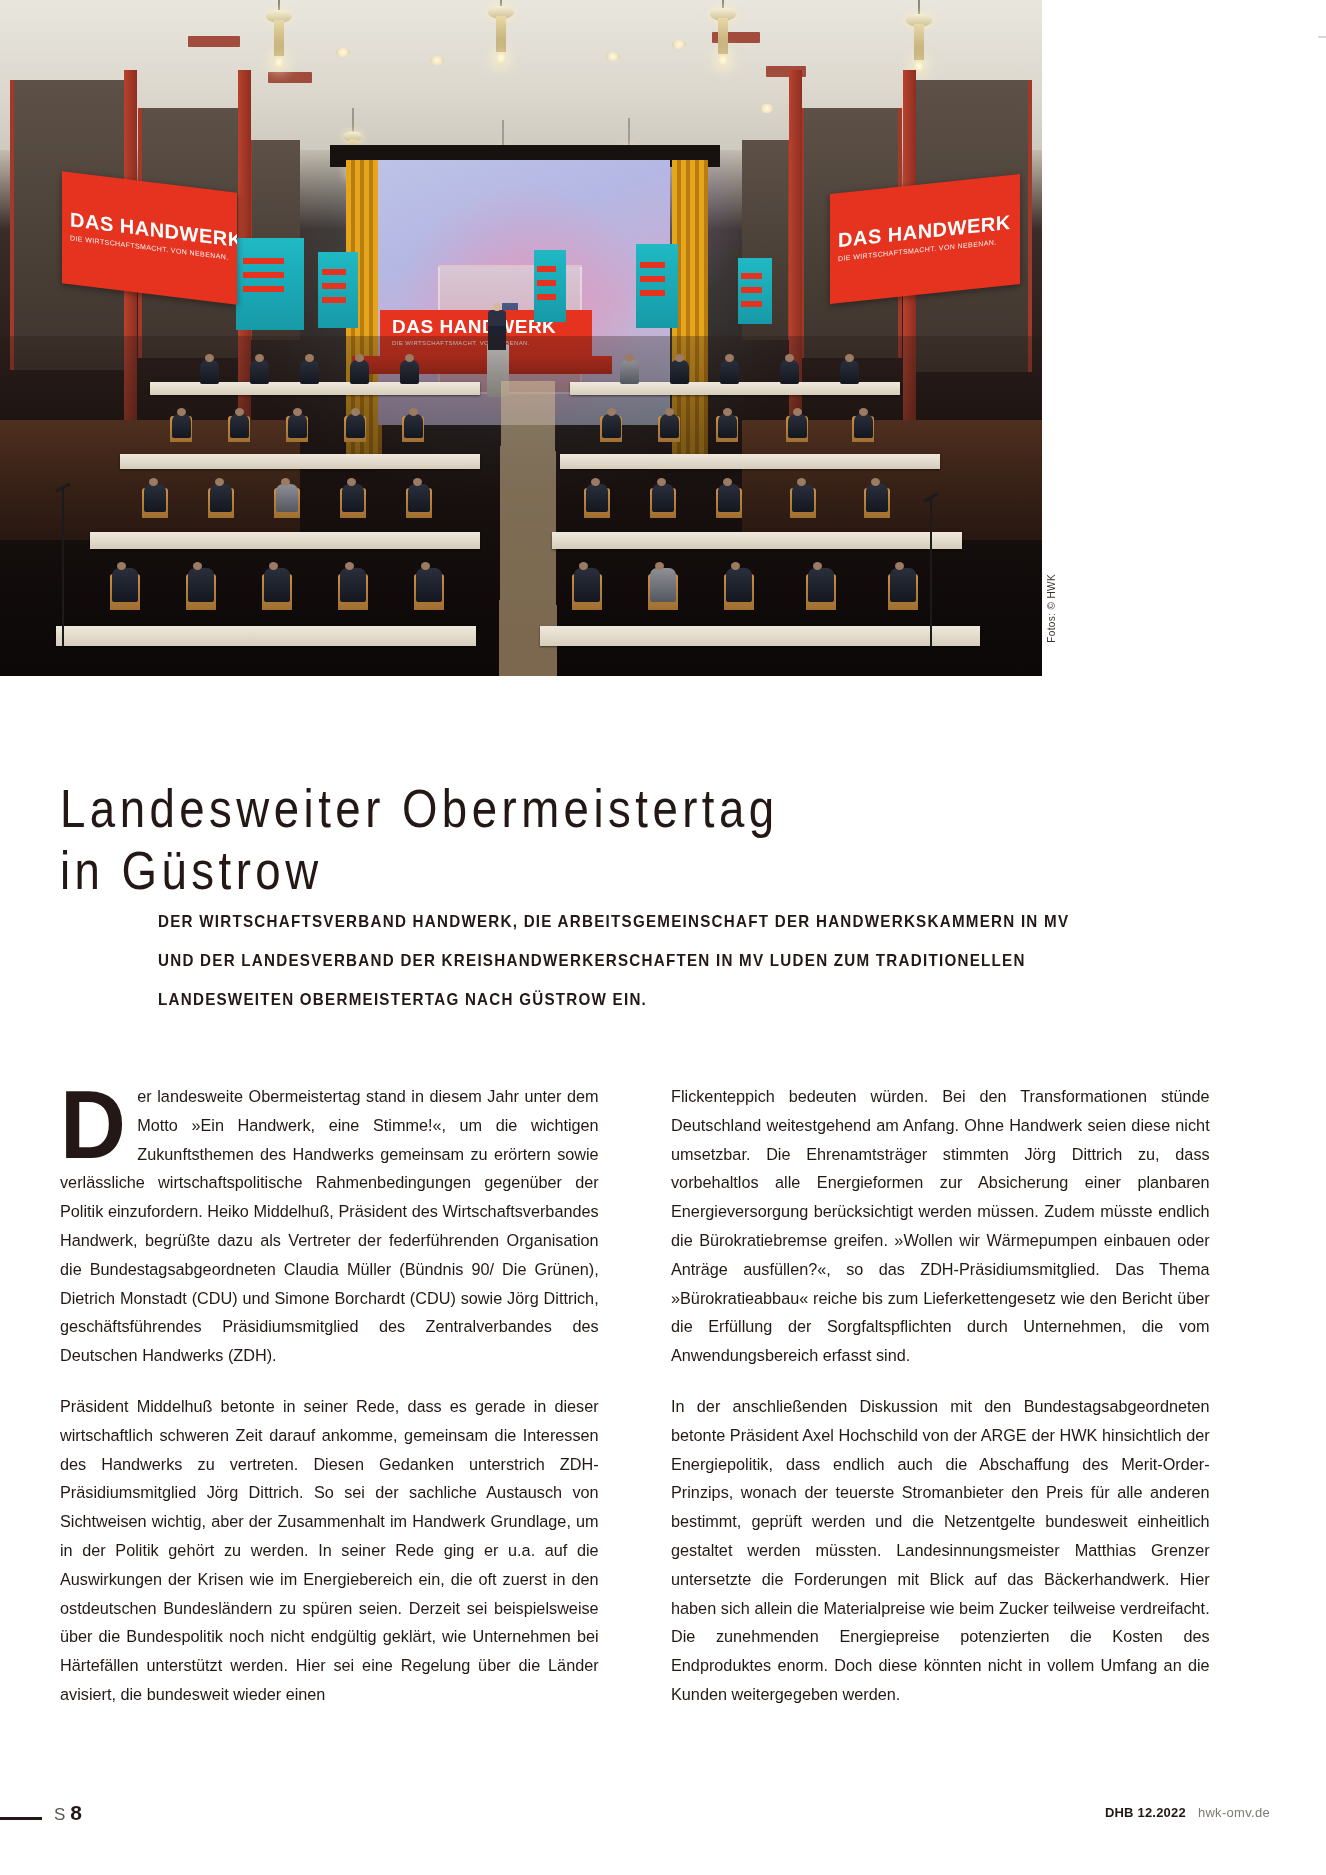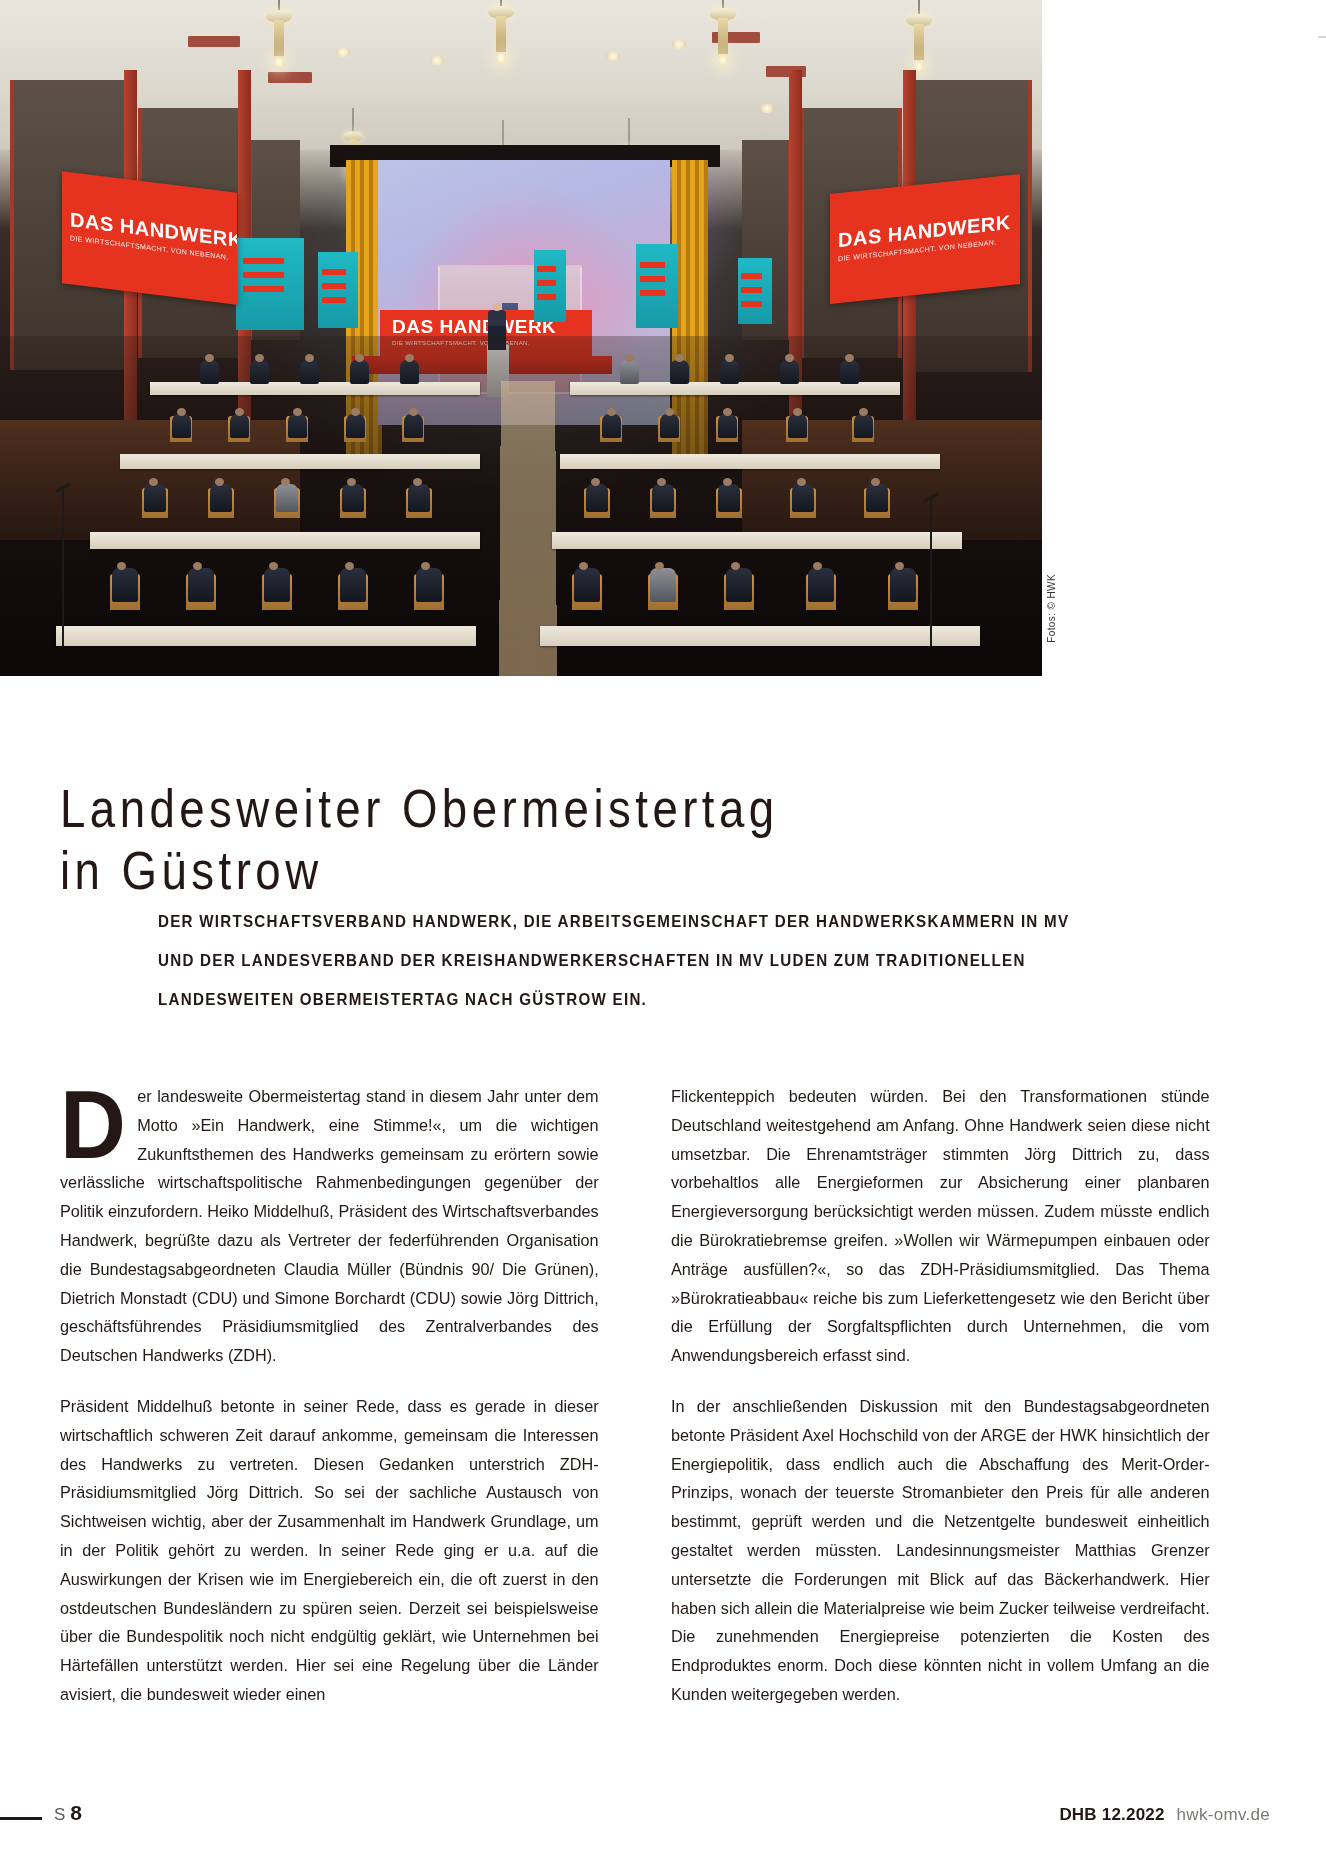--- a/index.html
+++ b/index.html
@@ -320,21 +320,21 @@
   .folio b {
     color: #231815;
     font-size: 21px;
     letter-spacing: 0;
     margin-left: 4px;
   }
   .footer-right {
     position: absolute;
     right: 56px;
     top: 1805px;
-    font-size: 17px;
+    font-size: 13px;
     letter-spacing: .3px;
     font-family: "Liberation Sans Narrow", "Liberation Sans", sans-serif;
     white-space: nowrap;
   }
   .footer-issue { font-weight: bold; color: #231815; letter-spacing: .2px; }
   .footer-url { color: #7d7974; margin-left: 12px; }
 </style>
 </head>
 <body>
 

